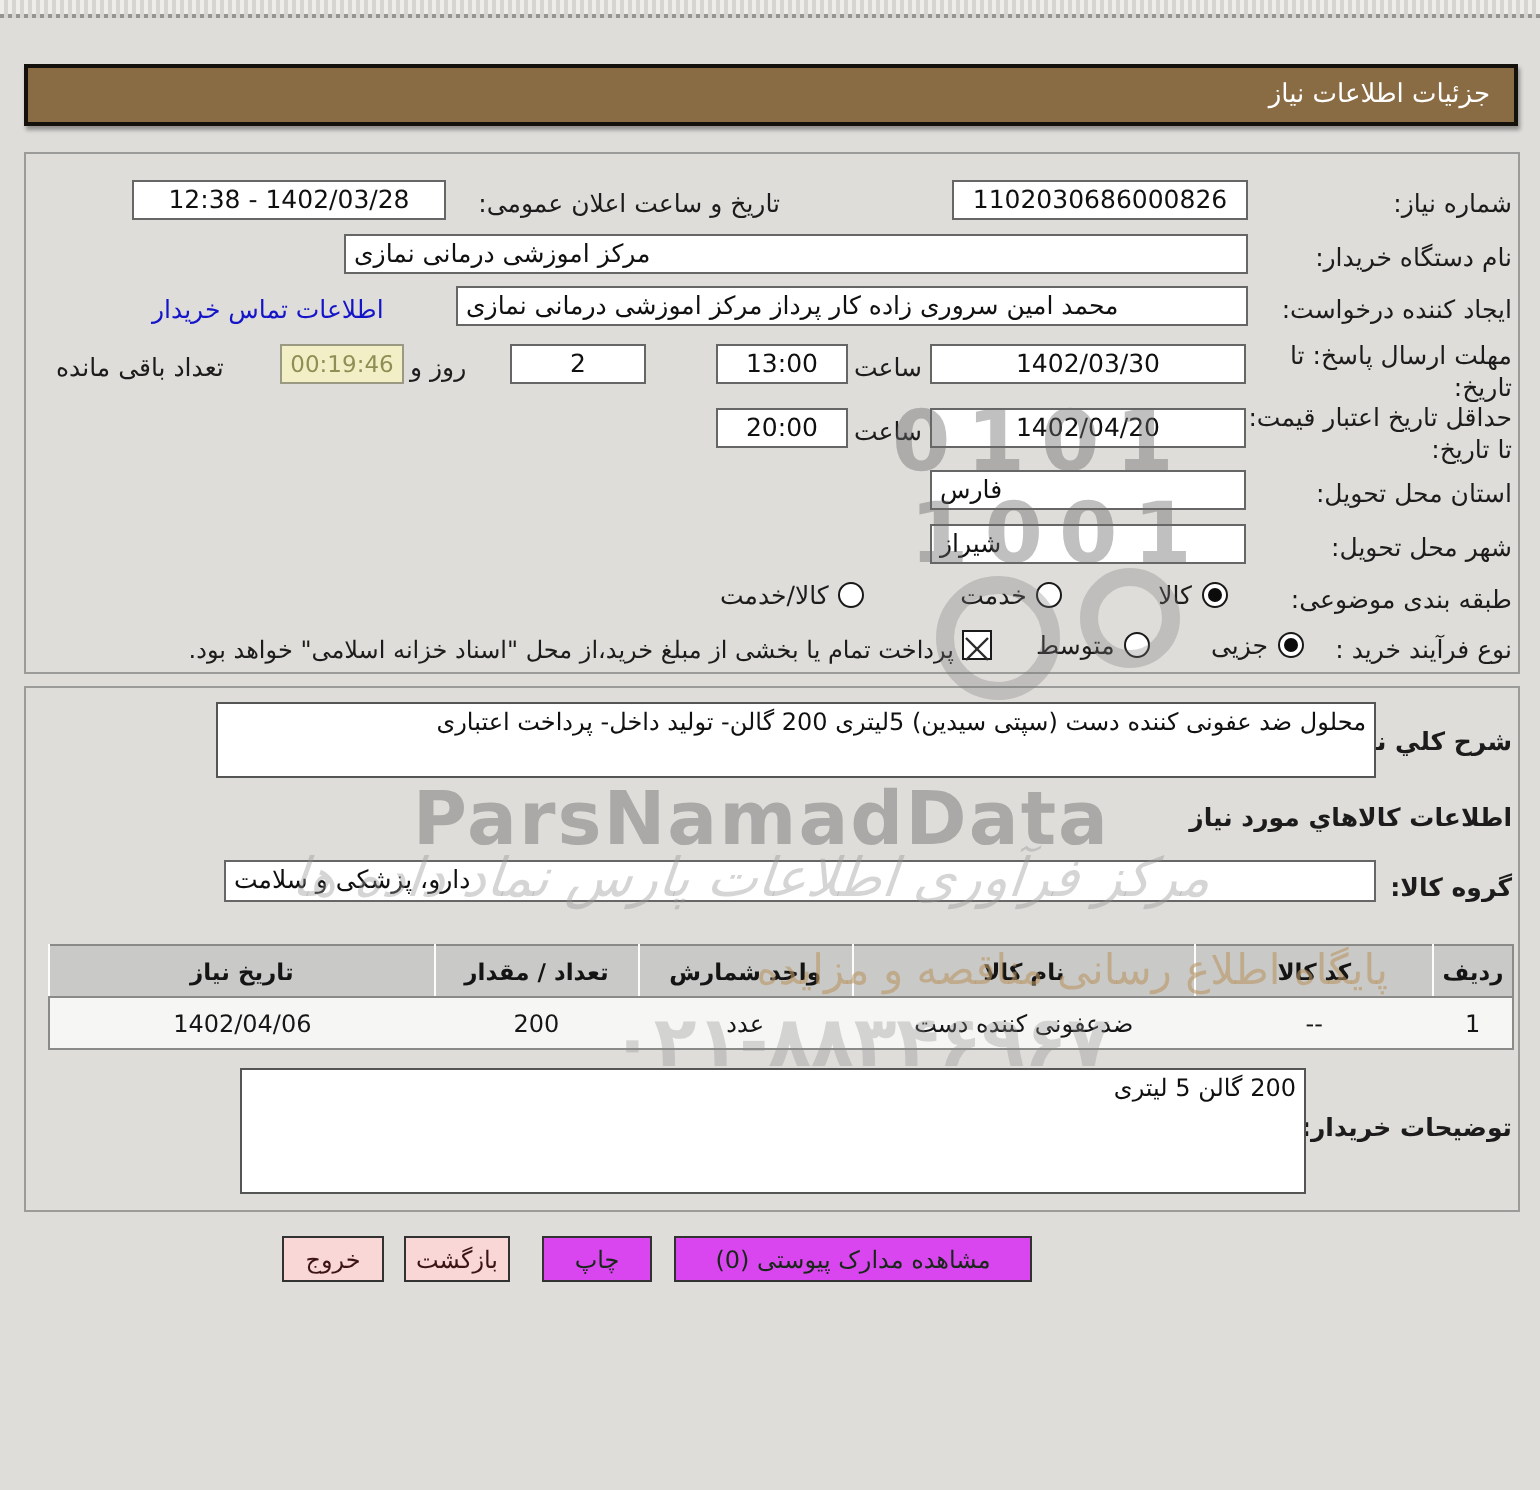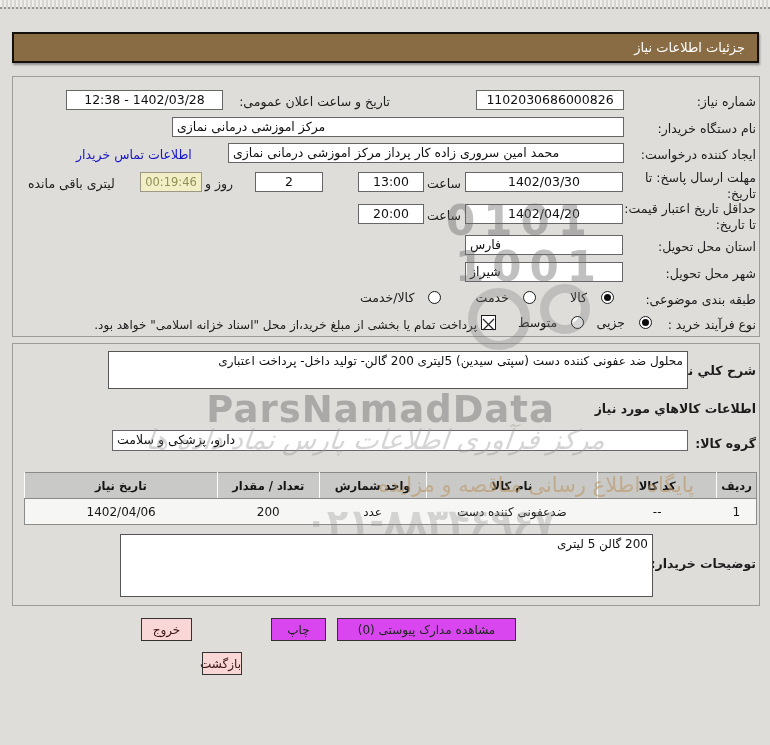--- a/index.html
+++ b/index.html
@@ -20,21 +20,21 @@
   .inp{position:absolute;background:#fff;border:1px solid #666;height:20px;line-height:18px;
     font-size:12.5px;color:#101010;padding:0 4px;overflow:hidden;white-space:nowrap}
   .ctr{text-align:center}
   .rgt{text-align:left}
   .link{color:#1414c8;font-size:12.5px}
   .cdown{background:#f2efc6;border:1px solid #9a9a84;color:#8f8f55}
   .radio{width:13px;height:13px;border:1px solid #191919;border-radius:50%;background:#fff;
     display:inline-block;position:relative;flex:0 0 auto}
   .radio.on::after{content:"";position:absolute;top:2px;left:2px;right:2px;bottom:2px;
     background:#0c0c0c;border-radius:50%}
-  .opt{display:flex;align-items:center;gap:14px}
+  .opt{display:flex;align-items:center;gap:5px}
   .bigbox{position:absolute;background:#fff;border:1px solid #555;font-size:12px;color:#101010;
     padding:2px 4px;text-align:right;overflow:hidden}
   table.items{position:absolute;right:13px;top:472px;width:733px;border-collapse:collapse;
     border:1px solid #8a8a88;background:#f6f6f5}
   table.items th{background:#c9c9c7;border-left:1px solid #fdfdfd;border-bottom:1px solid #8a8a88;
     font-size:11.5px;color:#141414;height:26px;font-weight:bold}
   table.items td{font-size:12px;color:#161616;text-align:center;height:26px}
   .btn{position:absolute;height:23px;border:1px solid #323232;font-family:inherit;font-size:12px;
     color:#182818;cursor:pointer;padding:0}
   .green{background:#d946ef}
@@ -72,21 +72,21 @@
   <div class="inp rgt" style="top:143px;left:228px;width:396px">محمد امین سروری زاده کار پرداز مرکز اموزشی درمانی نمازی</div>
   <span class="lbl link" style="top:147px;left:76px">اطلاعات تماس خریدار</span>
 
   <span class="lbl lbl2" style="top:170px;right:14px">مهلت ارسال پاسخ: تا تاریخ:</span>
   <div class="inp ctr" style="top:172px;left:465px;width:158px">1402/03/30</div>
   <span class="lbl" style="top:176px;left:427px">ساعت</span>
   <div class="inp ctr" style="top:172px;left:358px;width:66px">13:00</div>
   <div class="inp ctr" style="top:172px;left:255px;width:68px">2</div>
   <span class="lbl" style="top:176px;left:205px">روز و</span>
   <div class="inp ctr cdown" style="top:172px;left:140px;width:62px;font-size:11.5px">00:19:46</div>
-  <span class="lbl" style="top:176px;left:28px">لیتری باقی مانده</span>
+  <span class="lbl" style="top:176px;left:28px">تعداد باقی مانده</span>
 
   <span class="lbl lbl2" style="top:201px;right:14px">حداقل تاریخ اعتبار قیمت: تا تاریخ:</span>
   <div class="inp ctr" style="top:204px;left:465px;width:158px">1402/04/20</div>
   <span class="lbl" style="top:208px;left:427px">ساعت</span>
   <div class="inp ctr" style="top:204px;left:358px;width:66px">20:00</div>
 
   <span class="lbl" style="top:239px;right:14px">استان محل تحویل:</span>
   <div class="inp rgt" style="top:235px;left:465px;width:158px">فارس</div>
   <span class="lbl" style="top:266px;right:14px">شهر محل تحویل:</span>
   <div class="inp rgt" style="top:262px;left:465px;width:158px">شیراز</div>
@@ -157,21 +157,21 @@
         <td>1402/04/06</td>
       </tr>
     </tbody>
   </table>
 
   <span class="lbl b" style="top:556px;right:14px">توضیحات خریدار:</span>
   <div class="bigbox" style="top:534px;left:120px;width:533px;height:63px">200 گالن 5 لیتری</div>
 
   <button class="btn green" style="top:618px;left:337px;width:179px">مشاهده مدارک پیوستی (0)</button>
   <button class="btn green" style="top:618px;left:271px;width:55px">چاپ</button>
-  <button class="btn pink" style="top:652px;left:202px;width:40px">بازگشت</button>
+  <button class="btn pink" style="top:618px;left:202px;width:53px">بازگشت</button>
   <button class="btn pink" style="top:618px;left:141px;width:51px">خروج</button>
 
   <div class="wm wm-stamp" style="top:196px;left:446px">0101</div>
   <div class="wm wm-stamp" style="top:242px;left:455px">1001</div>
   <div class="wm wm-circle" style="top:288px;left:468px;width:62px;height:62px"></div>
   <div class="wm wm-circle" style="top:284px;left:540px;width:50px;height:50px"></div>
   <div class="wm wm-brand">ParsNamadData</div>
   <div class="wm wm-callig">مرکز فرآوری اطلاعات پارس نماد داده ها</div>
   <div class="wm wm-tag">پایگاه اطلاع رسانی مناقصه و مزایده</div>
   <div class="wm wm-phone">۰۲۱-۸۸۳۴۶۹۶۷</div>

